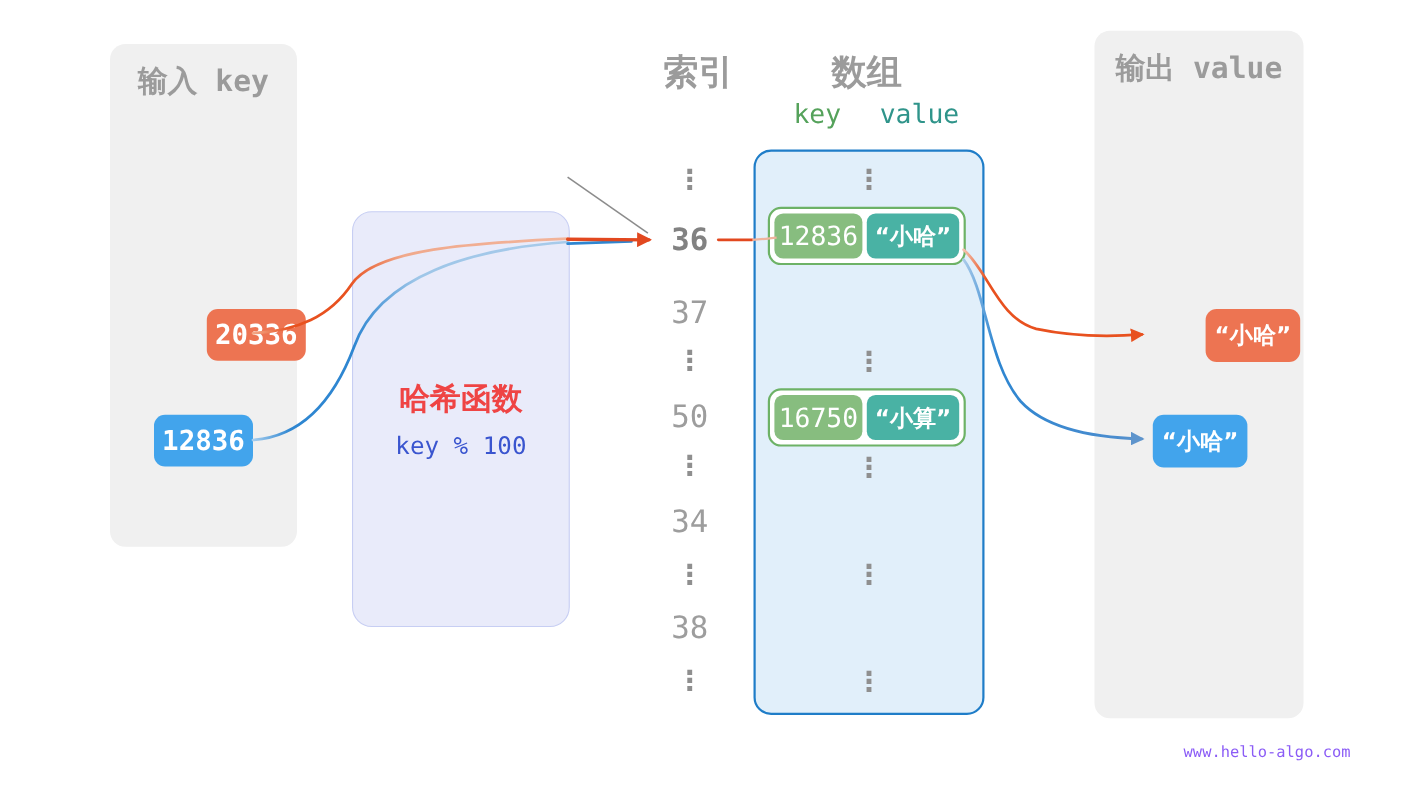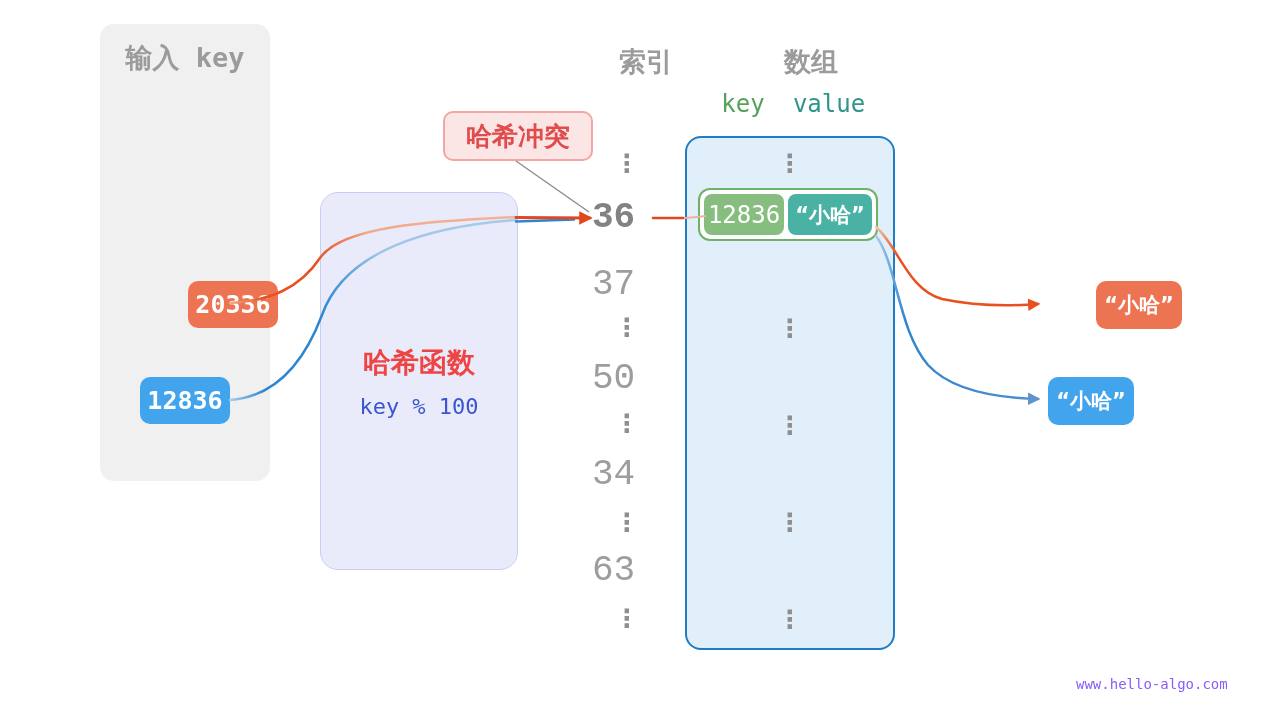--- a/index.html
+++ b/index.html
@@ -46,42 +46,42 @@
   
   .collision {
     position:absolute; left:443px; top:111px; width:150px; height:50px;
     background:#fbe5e5; border:2px solid #f2a6a6; border-radius:10px;
     display:flex; align-items:center; justify-content:center;
     font-size:26px; font-weight:bold; color:#e04b4b;
   }
 
   
   .col-title {
-    position:absolute; text-align:right;
-    font-size:27px; font-weight:bold; color:#9b9b9b;
+    position:absolute; text-align:center;
+    font-size:32px; font-weight:bold; color:#9b9b9b;
   }
 
   
   .idx-row {
-    position:absolute; left:592px; width:70px; text-align:left;
-    font-size:36px; color:#9d9d9d; line-height:30px;font-family:Liberation Mono, monospace;
+    position:absolute; left:592px; width:70px; text-align:center;
+    font-size:28px; color:#9d9d9d; line-height:30px;
   }
   .idx-row.highlight { font-weight:bold; color:#828282; }
   .dots {
     position:absolute; text-align:center; font-size:25px; line-height:26px;
     color:#8f8f8f; font-weight:bold;
     font-family:"DejaVu Sans","Liberation Sans",sans-serif;
   }
   .idx-dots { left:592px; width:70px; }
   .arr-dots { left:745px; width:90px; }
 
   
   .kv-key   { position:absolute; left:712px; top:90px; width:62px; text-align:center;
               font-size:24px; color:#55a25b; }
-  .kv-value { position:absolute; left:786px; top:90px; width:86px; text-align:center;
+  .kv-value { position:absolute; left:786px; top:90px; width:86px; text-align:right;
               font-size:24px; color:#2f948a; }
 
   
   .array-box {
     position:absolute; left:685px; top:136px; width:210px; height:514px;
     background:#e1effa; border:2.5px solid #1f7dc8; border-radius:16px;
   }
   .entry {
     position:absolute; left:698px; width:180px; height:53px;
     background:#ffffff; border:2px solid #6db266; border-radius:12px;
@@ -98,65 +98,71 @@
     position:absolute; left:1076px; top:676px; font-size:14px; color:#8b5cf6;
   }
 
   .overlay { position:absolute; left:0; top:0; z-index:10; pointer-events:none; }
 </style>
 </head>
 <body>
 
 <div class="canvas">
 
-  <div class="panel" style="left:100px; top:24px; width:170px; height:457px;">
+  <div class="panel" style="left:100px; top:40px; width:170px; height:457px;">
     <div class="panel-title">输入 key</div>
   </div>
   <div class="vbox orange mono" style="left:140px; top:281px; width:90px; height:47px;">
     <span class="num">20336</span>
   </div>
   <div class="vbox blue mono" style="left:140px; top:377px; width:90px; height:47px;">
     <span class="num">12836</span>
   </div>
 
   <div class="hash-box"></div>
   <div class="hash-title">哈希函数</div>
   <div class="hash-formula mono">key % 100</div>
 
-  <div class="collision">哈希冲突</div>
 
   <div class="col-title" style="left:597px; top:44px; width:76px;">索引</div>
   <div class="dots idx-dots" style="top:151px;">⋮</div>
   <div class="idx-row mono highlight" style="top:203px;">36</div>
   <div class="idx-row mono" style="top:270px;">37</div>
   <div class="dots idx-dots" style="top:315px;">⋮</div>
   <div class="idx-row mono" style="top:364px;">50</div>
   <div class="dots idx-dots" style="top:411px;">⋮</div>
   <div class="idx-row mono" style="top:460px;">34</div>
   <div class="dots idx-dots" style="top:510px;">⋮</div>
-  <div class="idx-row mono" style="top:556px;">63</div>
+  <div class="idx-row mono" style="top:556px;">38</div>
   <div class="dots idx-dots" style="top:606px;">⋮</div>
 
   <div class="col-title" style="left:738px; top:44px; width:100px;">数组</div>
   <div class="kv-key mono">key</div>
   <div class="kv-value mono">value</div>
 
   <div class="array-box"></div>
 
   <div class="dots arr-dots" style="top:151px;">⋮</div>
 
   <div class="entry" style="top:188px;">
     <div class="chip chip-key mono">12836</div>
     <div class="chip chip-value">“小哈”</div>
   </div>
   <div class="dots arr-dots" style="top:316px;">⋮</div>
+  <div class="entry" style="top:353px;">
+    <div class="chip chip-key mono">16750</div>
+    <div class="chip chip-value">“小算”</div>
+  </div>
   <div class="dots arr-dots" style="top:413px;">⋮</div>
   <div class="dots arr-dots" style="top:510px;">⋮</div>
   <div class="dots arr-dots" style="top:607px;">⋮</div>
 
+  <div class="panel" style="left:995px; top:28px; width:190px; height:625px;">
+    <div class="panel-title">输出 value</div>
+  </div>
   <div class="vbox orange" style="left:1048px; top:281px; width:86px; height:48px;">
     <span class="val">“小哈”</span>
   </div>
   <div class="vbox blue" style="left:1048px; top:377px; width:86px; height:48px;">
     <span class="val">“小哈”</span>
   </div>
 
   <div class="watermark mono">www.hello-algo.com</div>
 
   <svg class="overlay" width="1280" height="720" viewBox="0 0 1280 720">

